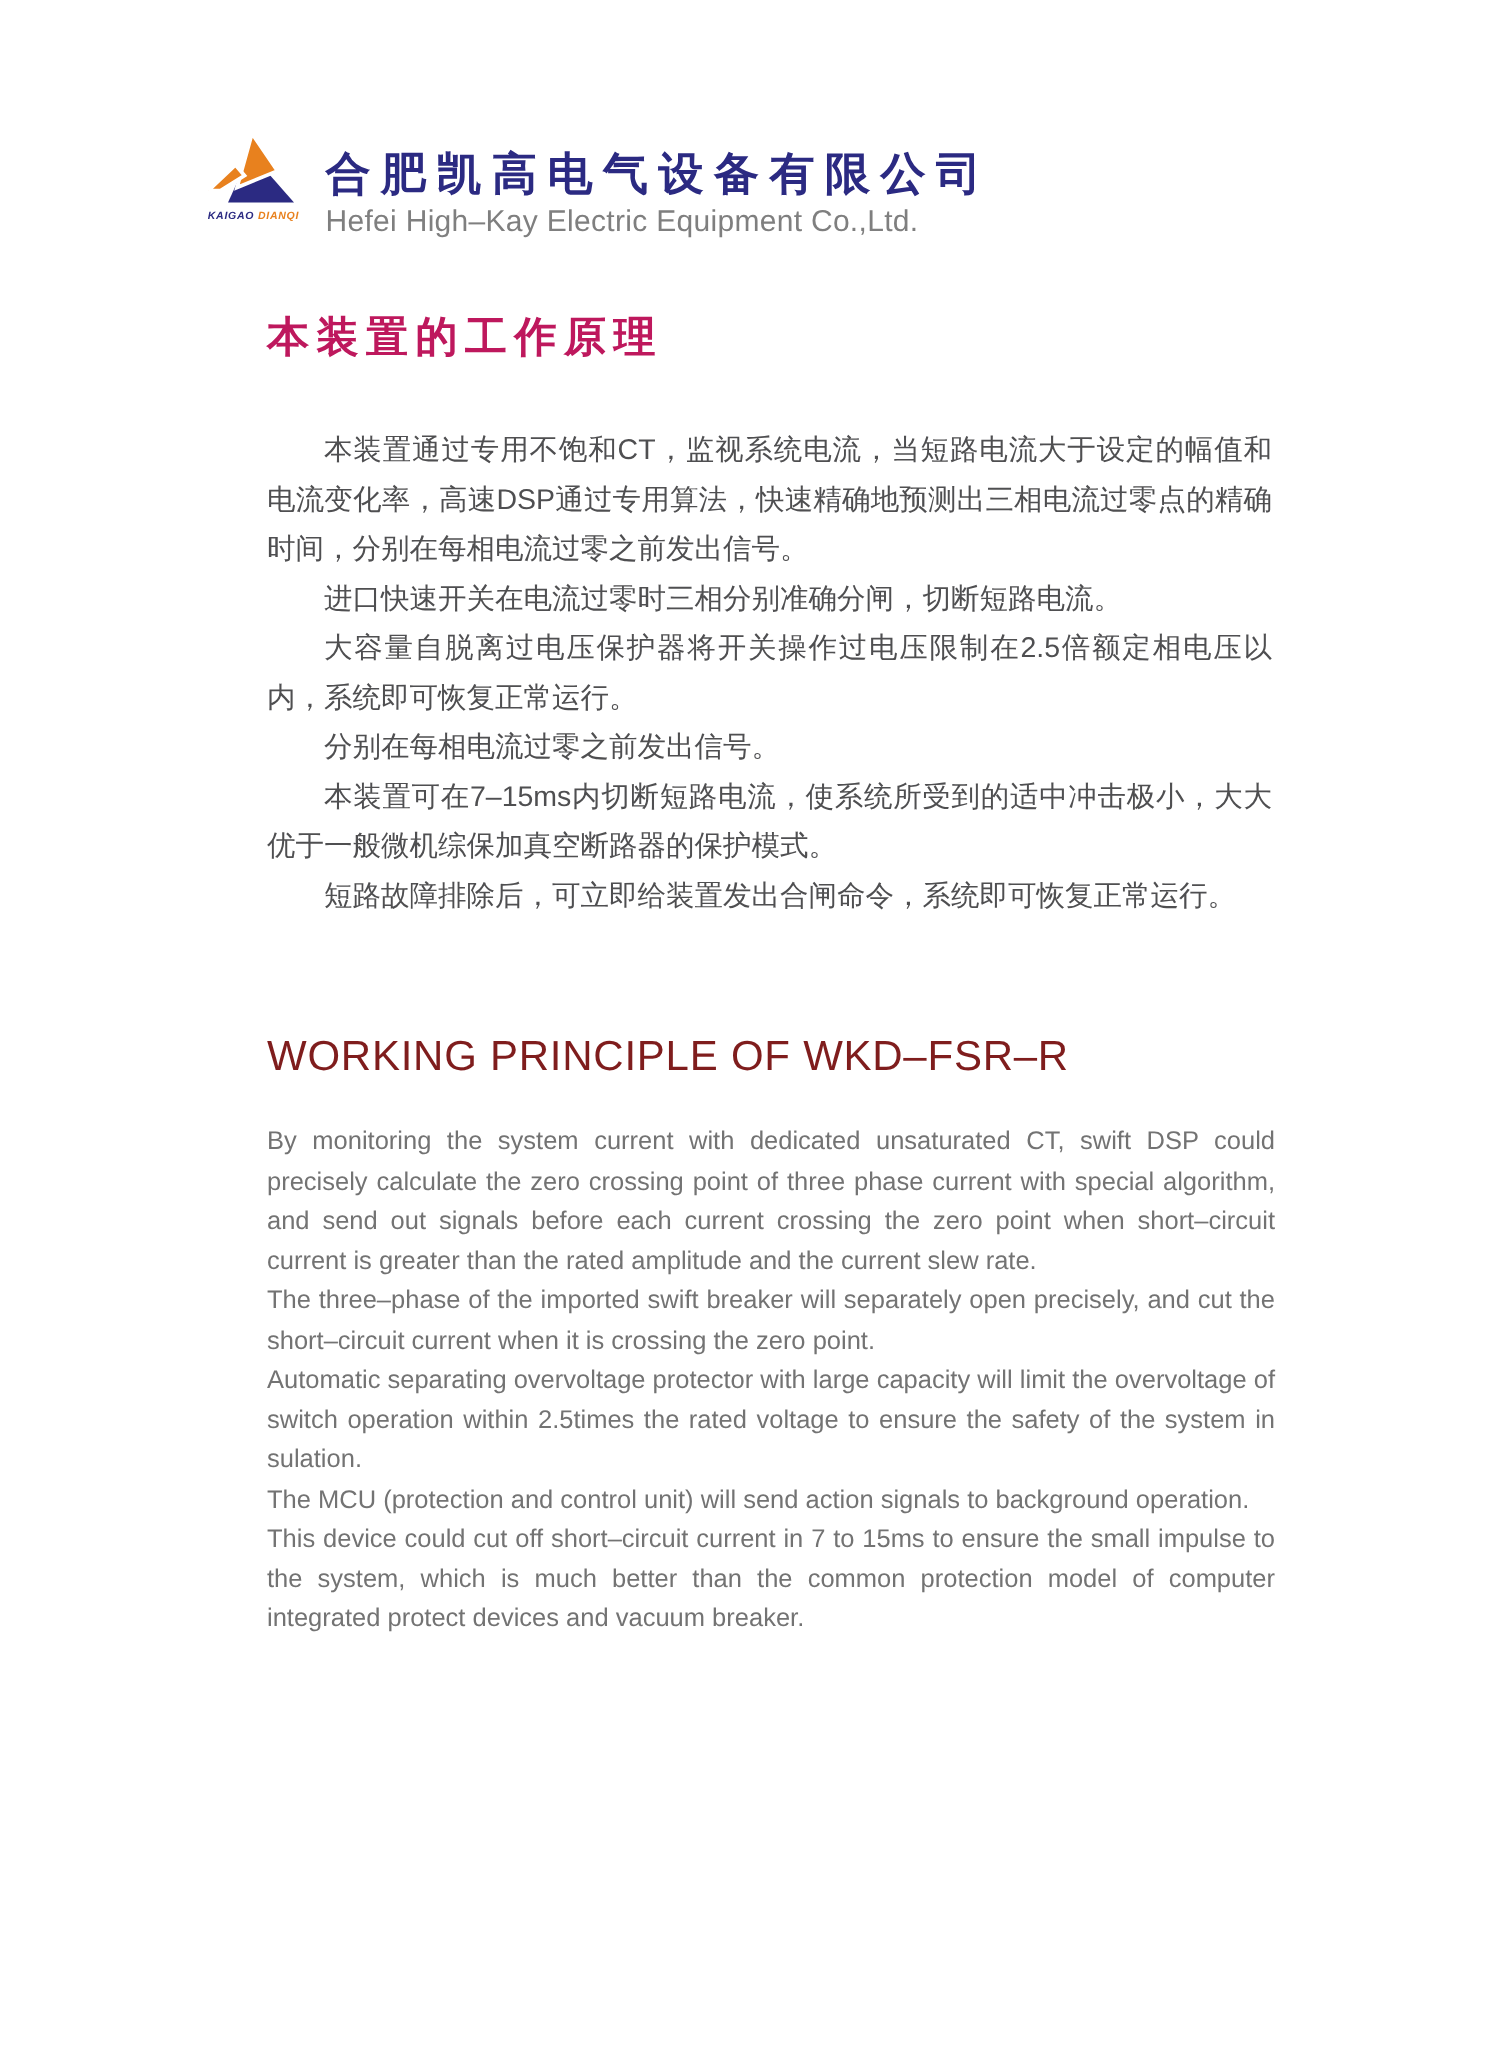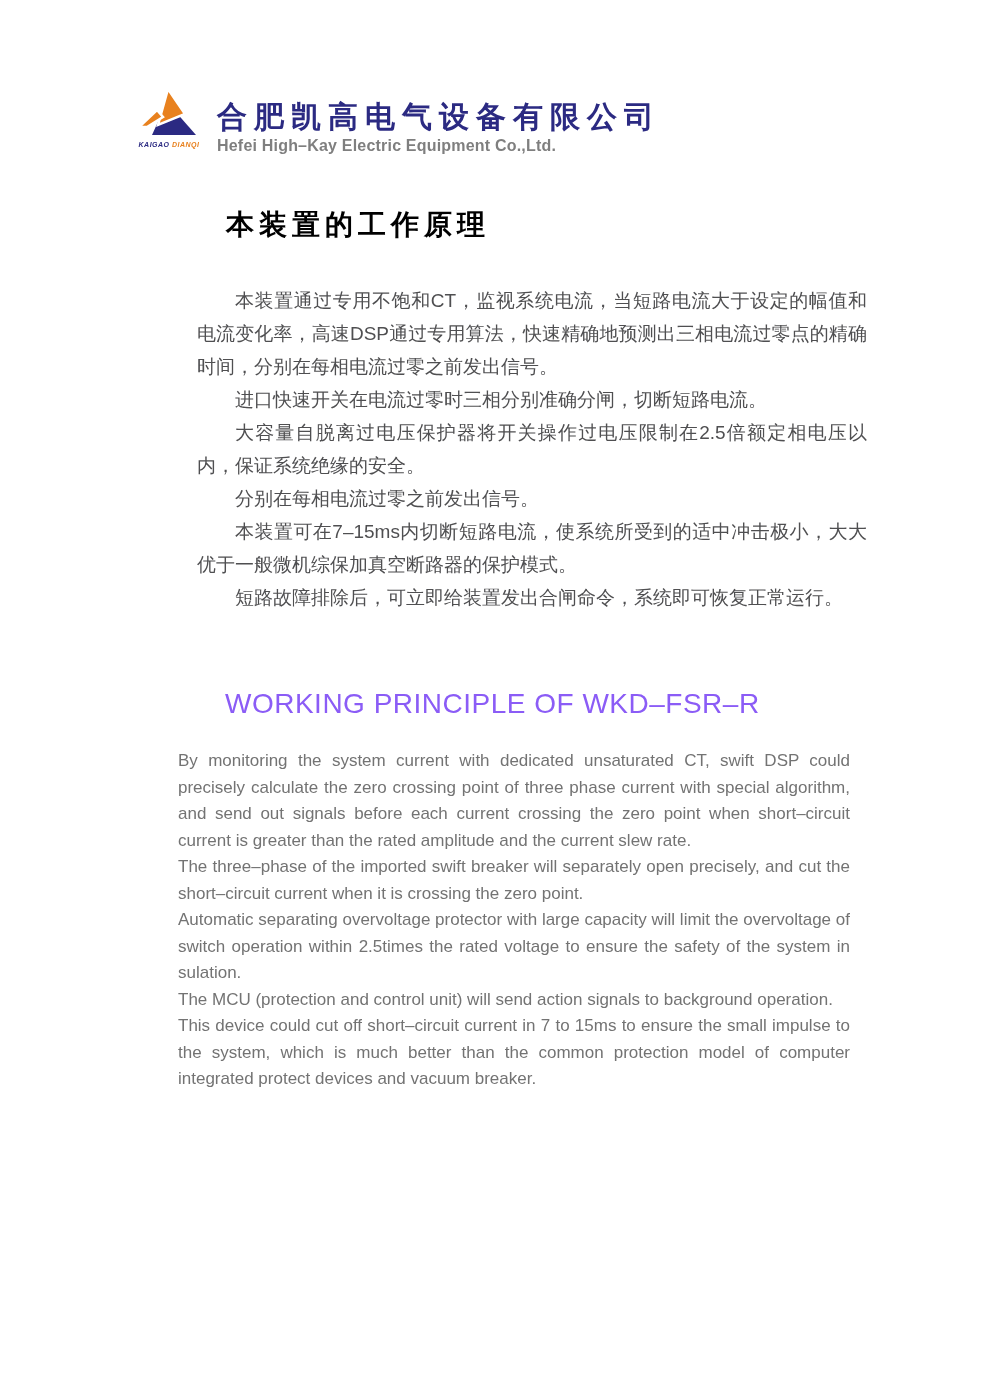--- a/index.html
+++ b/index.html
@@ -39,61 +39,57 @@
   .company-cn {
     font-size: 30px;
     font-weight: bold;
     color: #2b2a82;
     letter-spacing: 7px;
     white-space: nowrap;
     line-height: 34px;
   }
   .company-en {
     margin-top: 3px;
-    font-size: 16px;
+    font-size: 20px;
     color: #7f7f7f;
     letter-spacing: 0.2px;
     white-space: nowrap;
-    font-weight: bold;
   }
 
   
   .cn-title {
     position: absolute;
     left: 178px;
     top: 206px;
     font-size: 28px;
     font-weight: bold;
-    color: #000000;
+    color: #be185d;
     letter-spacing: 5px;
-    margin-left: 48px;
   }
   .cn-body {
     position: absolute;
     left: 178px;
     top: 284px;
     width: 670px;
     font-size: 19px;
     line-height: 33px;
     color: #4f4f51;
     text-align: justify;
-    margin-left: 19px;
   }
   .cn-body p { text-indent: 2em; }
 
   
   .en-title {
     position: absolute;
     left: 178px;
     top: 688px;
     font-size: 28px;
-    color: #8b5cf6;
+    color: #7f1d1d;
     letter-spacing: 0.5px;
     white-space: nowrap;
-    margin-left: 47px;
   }
   .en-body {
     position: absolute;
     left: 178px;
     top: 748px;
     width: 672px;
     font-size: 17px;
     line-height: 26.5px;
     color: #737373;
     text-align: justify;
@@ -141,21 +137,21 @@
     <div class="company-block">
       <div class="company-cn">合肥凯高电气设备有限公司</div>
       <div class="company-en">Hefei High–Kay Electric Equipment Co.,Ltd.</div>
     </div>
   </div>
 
   <div class="cn-title">本装置的工作原理</div>
   <div class="cn-body">
     <p>本装置通过专用不饱和CT，监视系统电流，当短路电流大于设定的幅值和电流变化率，高速DSP通过专用算法，快速精确地预测出三相电流过零点的精确时间，分别在每相电流过零之前发出信号。</p>
     <p>进口快速开关在电流过零时三相分别准确分闸，切断短路电流。</p>
-    <p>大容量自脱离过电压保护器将开关操作过电压限制在2.5倍额定相电压以内，保证系统绝缘的安全。</p>
+    <p>大容量自脱离过电压保护器将开关操作过电压限制在2.5倍额定相电压以内，系统即可恢复正常运行。</p>
     <p>分别在每相电流过零之前发出信号。</p>
     <p>本装置可在7–15ms内切断短路电流，使系统所受到的适中冲击极小，大大优于一般微机综保加真空断路器的保护模式。</p>
     <p>短路故障排除后，可立即给装置发出合闸命令，系统即可恢复正常运行。</p>
   </div>
 
   <div class="en-title">WORKING PRINCIPLE OF WKD–FSR–R</div>
   <div class="en-body">
     <p>By monitoring the system current with dedicated unsaturated CT, swift DSP could precisely calculate the zero crossing point of three phase current with special algorithm, and send out signals before each current crossing the zero point when short–circuit current is greater than the rated amplitude and the current slew rate.</p>
     <p>The three–phase of the imported swift breaker will separately open precisely, and cut the short–circuit current when it is crossing the zero point.</p>
     <p>Automatic separating overvoltage protector with large capacity will limit the overvoltage of switch operation within 2.5times the rated voltage to ensure the safety of the system in sulation.</p>

